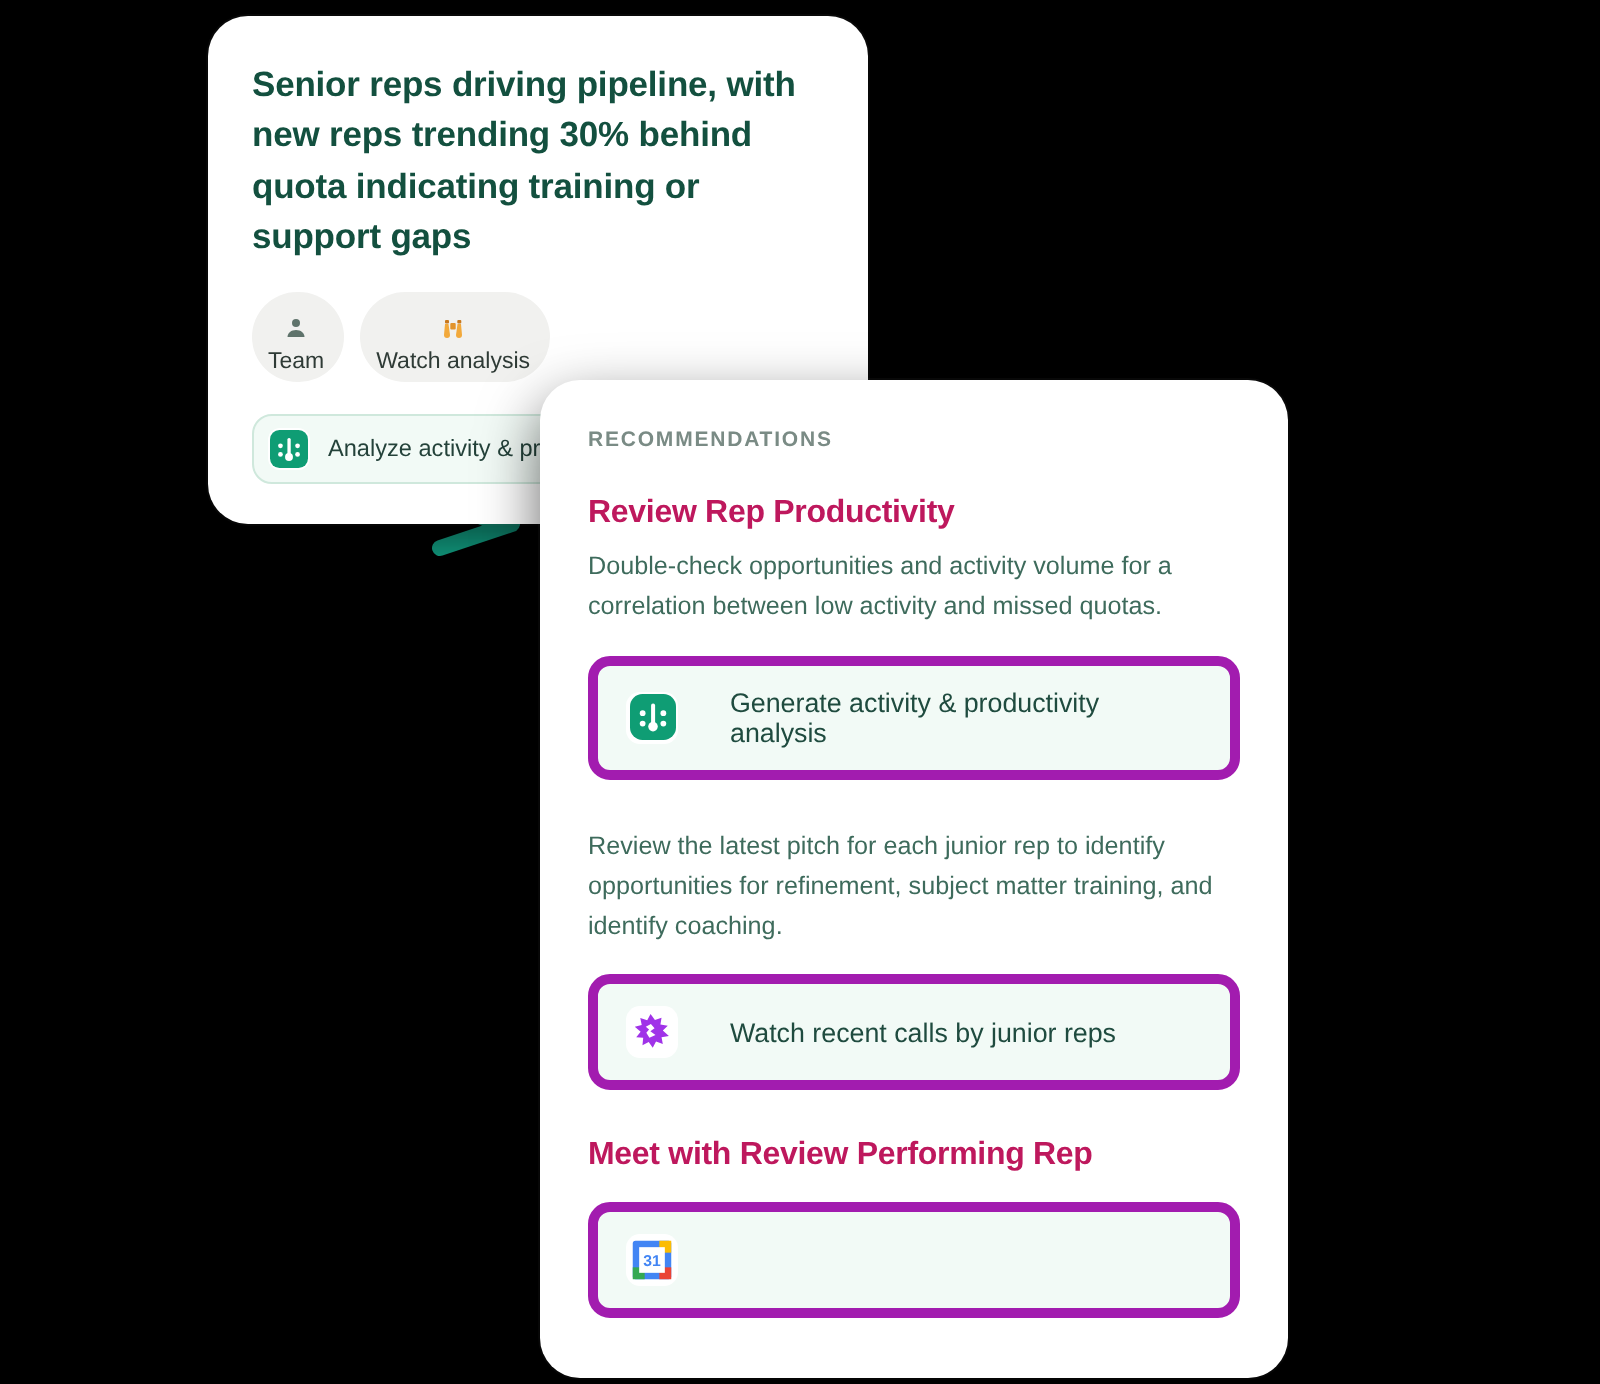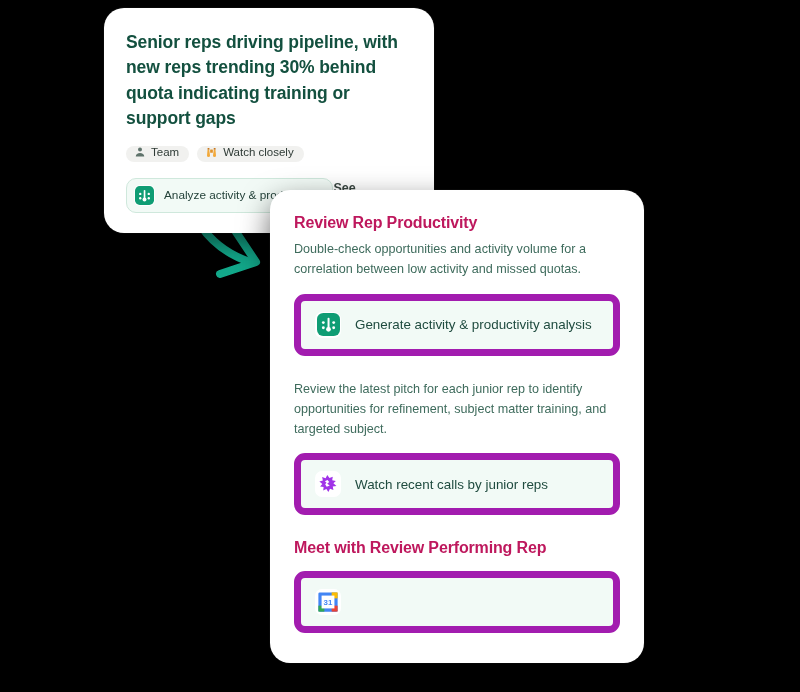--- a/index.html
+++ b/index.html
@@ -55,24 +55,25 @@
     gap: 8px;
     margin-top: 14px;
   }
 
   .badge {
     display: inline-flex;
     align-items: center;
     gap: 5px;
     background: #f1f1ef;
     border-radius: 999px;
-    padding: 0 10px 4px 8px;
+    padding: 12px 10px 4px 8px;
     font-size: 11.5px;
     color: #2f3b36;
     white-space: nowrap;
+    flex-direction: column;
   }
   .badge .glyph { display: inline-flex; align-items: center; }
 
   .insight-actions {
     display: flex;
     align-items: center;
     justify-content: space-between;
     margin-top: 16px;
   }
 
@@ -136,25 +137,25 @@
 
   .rec-body {
     font-size: 12.6px;
     line-height: 1.58;
     color: #3e6b5c;
   }
 
   .action-btn {
     display: flex;
     align-items: center;
-    gap: 14px;
+    gap: 26px;
     width: 100%;
     margin-top: 14px;
     background: #f2faf6;
-    border: 7px solid #a21caf;
+    border: 5px solid #a21caf;
     border-radius: 11px;
     padding: 11px 14px;
     font-size: 13.4px;
     color: #1f4b3f;
     cursor: pointer;
     text-align: left;
   }
 
   
   .icon-tile {
@@ -198,21 +199,21 @@
       <span class="badge">
         <span class="glyph">
           <svg width="13" height="12" viewBox="0 0 24 24" fill="none">
             <path d="M4 8 L7.5 8 L9 19 A3 3 0 0 1 3 19 Z" fill="#f2a93b"></path>
             <path d="M16.5 8 L20 8 L21 19 A3 3 0 0 1 15 19 Z" fill="#f2a93b"></path>
             <rect x="9.3" y="7" width="5.4" height="6.5" rx="1" fill="#e2932b"></rect>
             <rect x="4" y="4" width="4" height="3.6" rx="1" fill="#c9781c"></rect>
             <rect x="16.3" y="4" width="4" height="3.6" rx="1" fill="#c9781c"></rect>
           </svg>
         </span>
-        <span>Watch closely</span>
+        <span>Watch analysis</span>
       </span>
 
     </div>
 
     <div class="insight-actions">
 
       <button class="pill-btn">
         <span class="icon-tile small">
           <svg width="19" height="19" viewBox="0 0 24 24">
             <rect x="0" y="0" width="24" height="24" rx="6" fill="#0f9d74"></rect>
@@ -230,20 +231,21 @@
       <a class="see-details">
         <span>See Details</span>
         <span class="chev">›</span>
       </a>
 
     </div>
   </div>
 
   <div class="rec-card">
 
+    <div class="rec-eyebrow">RECOMMENDATIONS</div>
 
     <div class="rec-block">
       <div class="rec-heading">Review Rep Productivity</div>
       <div class="rec-body">Double-check opportunities and activity volume for a correlation between low activity and missed quotas.</div>
       <button class="action-btn">
         <span class="icon-tile">
           <svg width="23" height="23" viewBox="0 0 24 24">
             <rect x="0" y="0" width="24" height="24" rx="6.5" fill="#0f9d74"></rect>
             <circle cx="6.6" cy="10" r="1.5" fill="#ffffff"></circle>
             <circle cx="17.4" cy="10" r="1.5" fill="#ffffff"></circle>
@@ -251,21 +253,21 @@
             <circle cx="17.4" cy="15.4" r="1.5" fill="#ffffff"></circle>
             <rect x="11" y="5" width="2.1" height="11" rx="1" fill="#ffffff"></rect>
             <circle cx="12" cy="17" r="2.5" fill="#ffffff"></circle>
           </svg>
         </span>
         <span>Generate activity &amp; productivity analysis</span>
       </button>
     </div>
 
     <div class="rec-block">
-      <div class="rec-body">Review the latest pitch for each junior rep to identify opportunities for refinement, subject matter training, and targeted subject.</div>
+      <div class="rec-body">Review the latest pitch for each junior rep to identify opportunities for refinement, subject matter training, and identify coaching.</div>
       <button class="action-btn">
         <span class="icon-tile">
           <svg width="22" height="22" viewBox="0 0 24 24">
             <path d="M11.2 2.2 L13.6 5.4 L17.2 4.2 L16.6 7.9 L20.6 8.6
                      L17.9 11.2 L21.2 14.2 L17.2 14.8 L17.9 18.6
                      L14.2 17.2 L12.4 20.6 L10.2 17.4 L6.8 19.2
                      L7.2 15.2 L3.4 14.8 L5.8 11.9 L2.6 9.2
                      L6.4 8.2 L5.6 4.4 L9.4 5.6 Z" fill="#a033e8"></path>
             <path d="M11.4 7.6 L13.4 9.9 L11.1 11.6 L13.9 13.6
                      L10.6 15.1 L8.9 12.4 L10.4 10.6 L8.6 9.1 Z" fill="#ffffff"></path>

